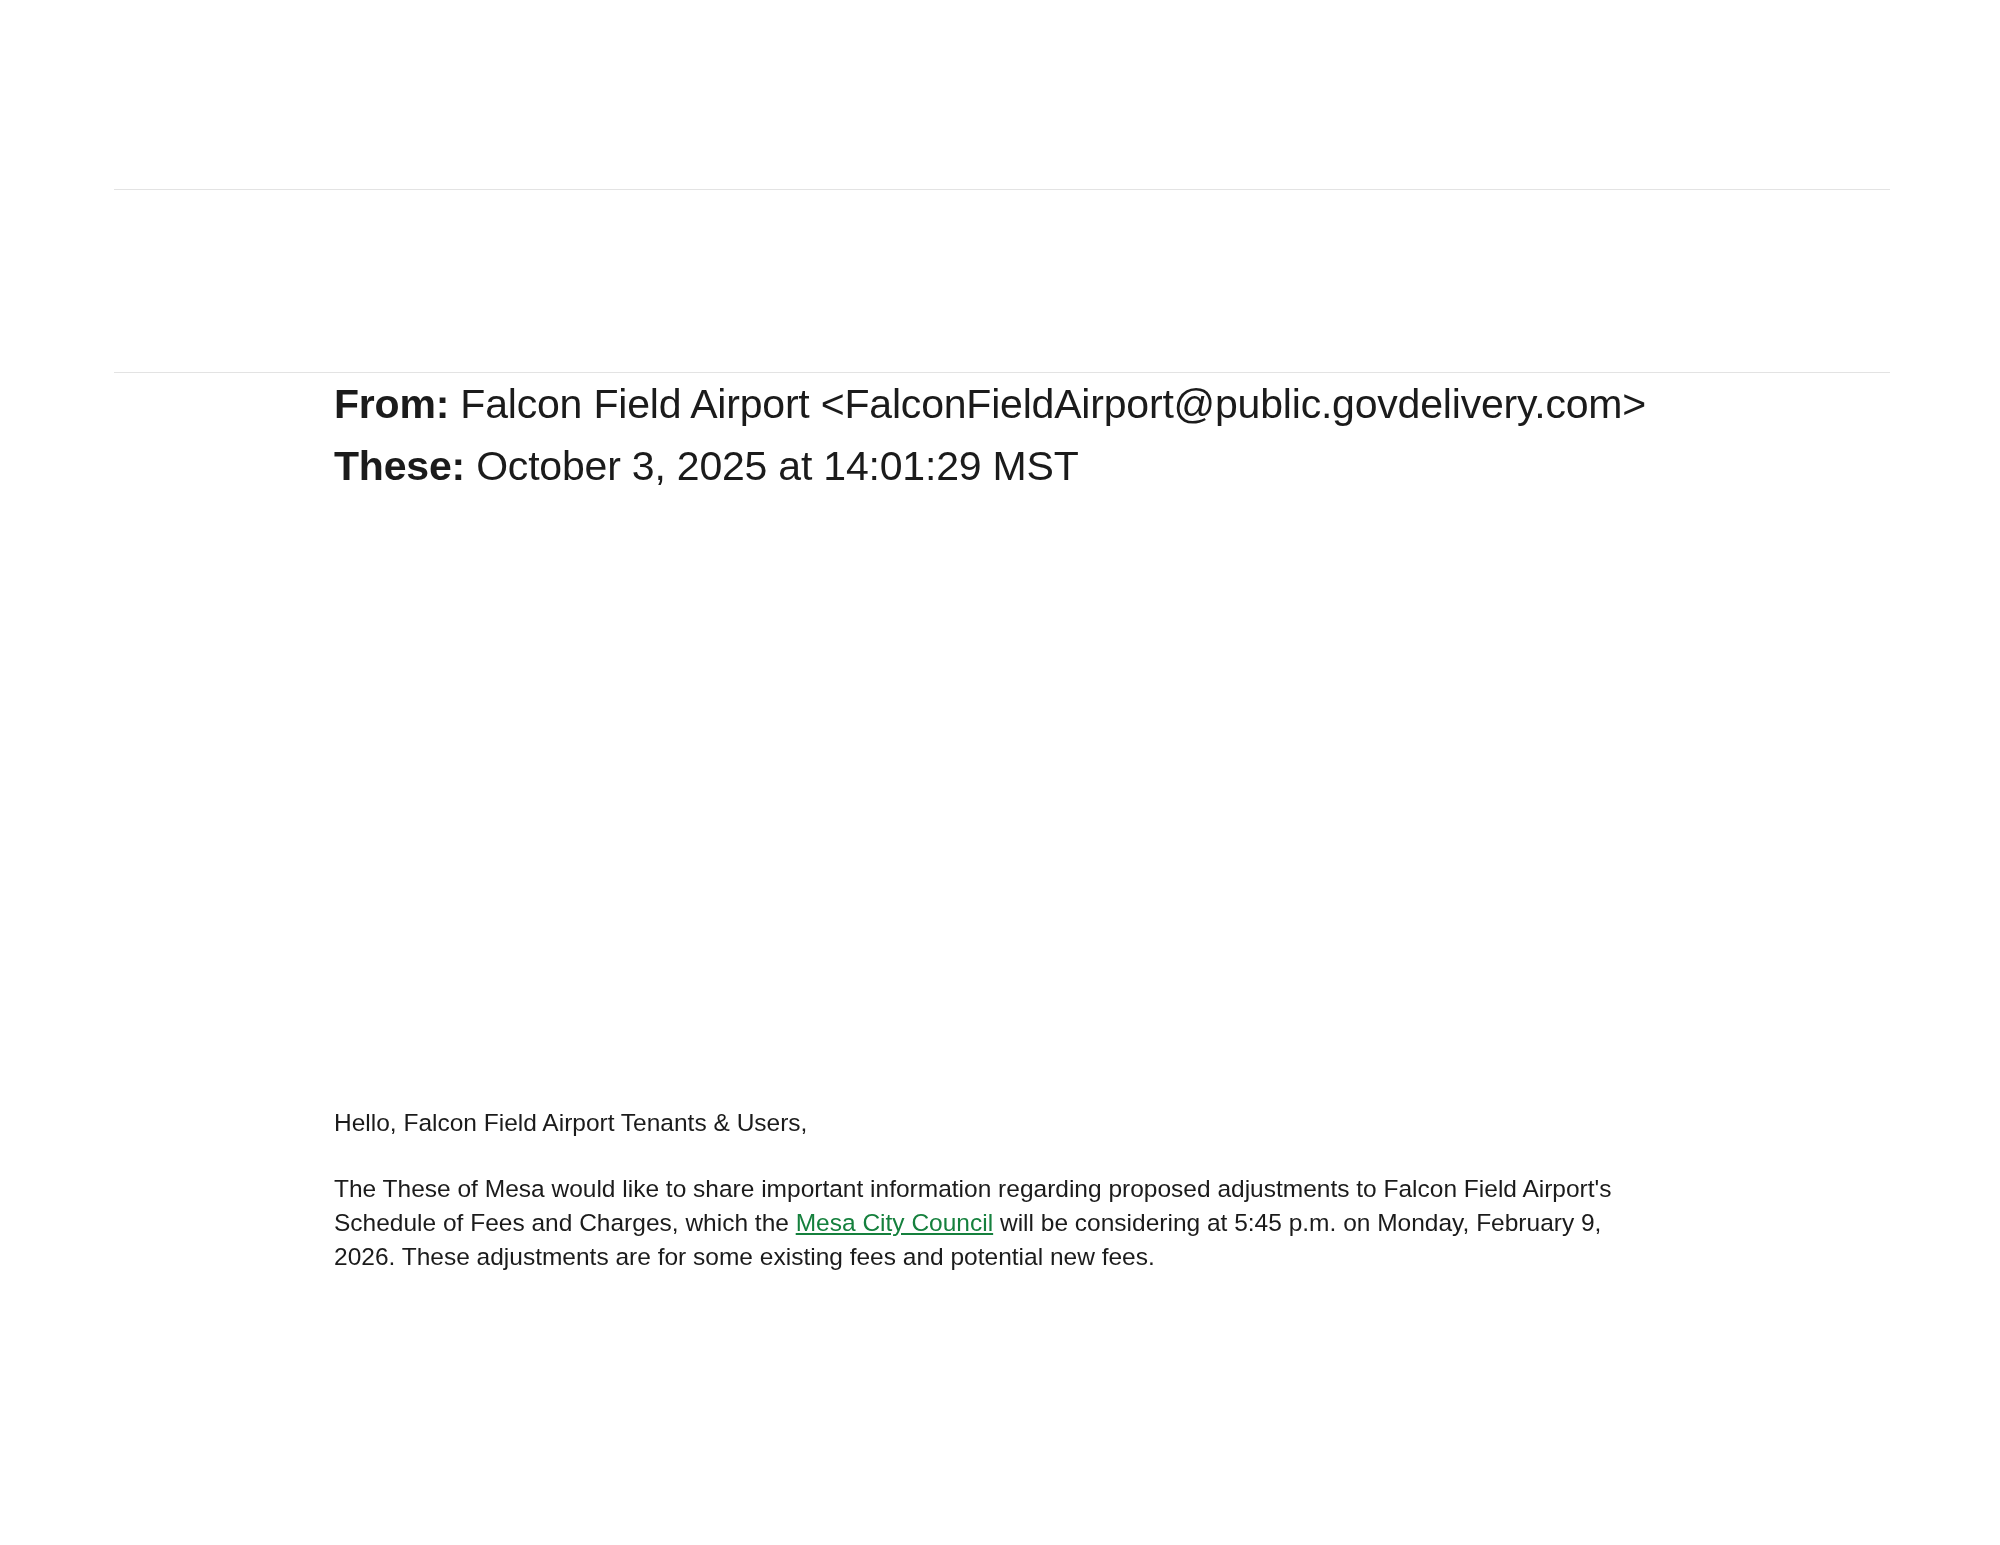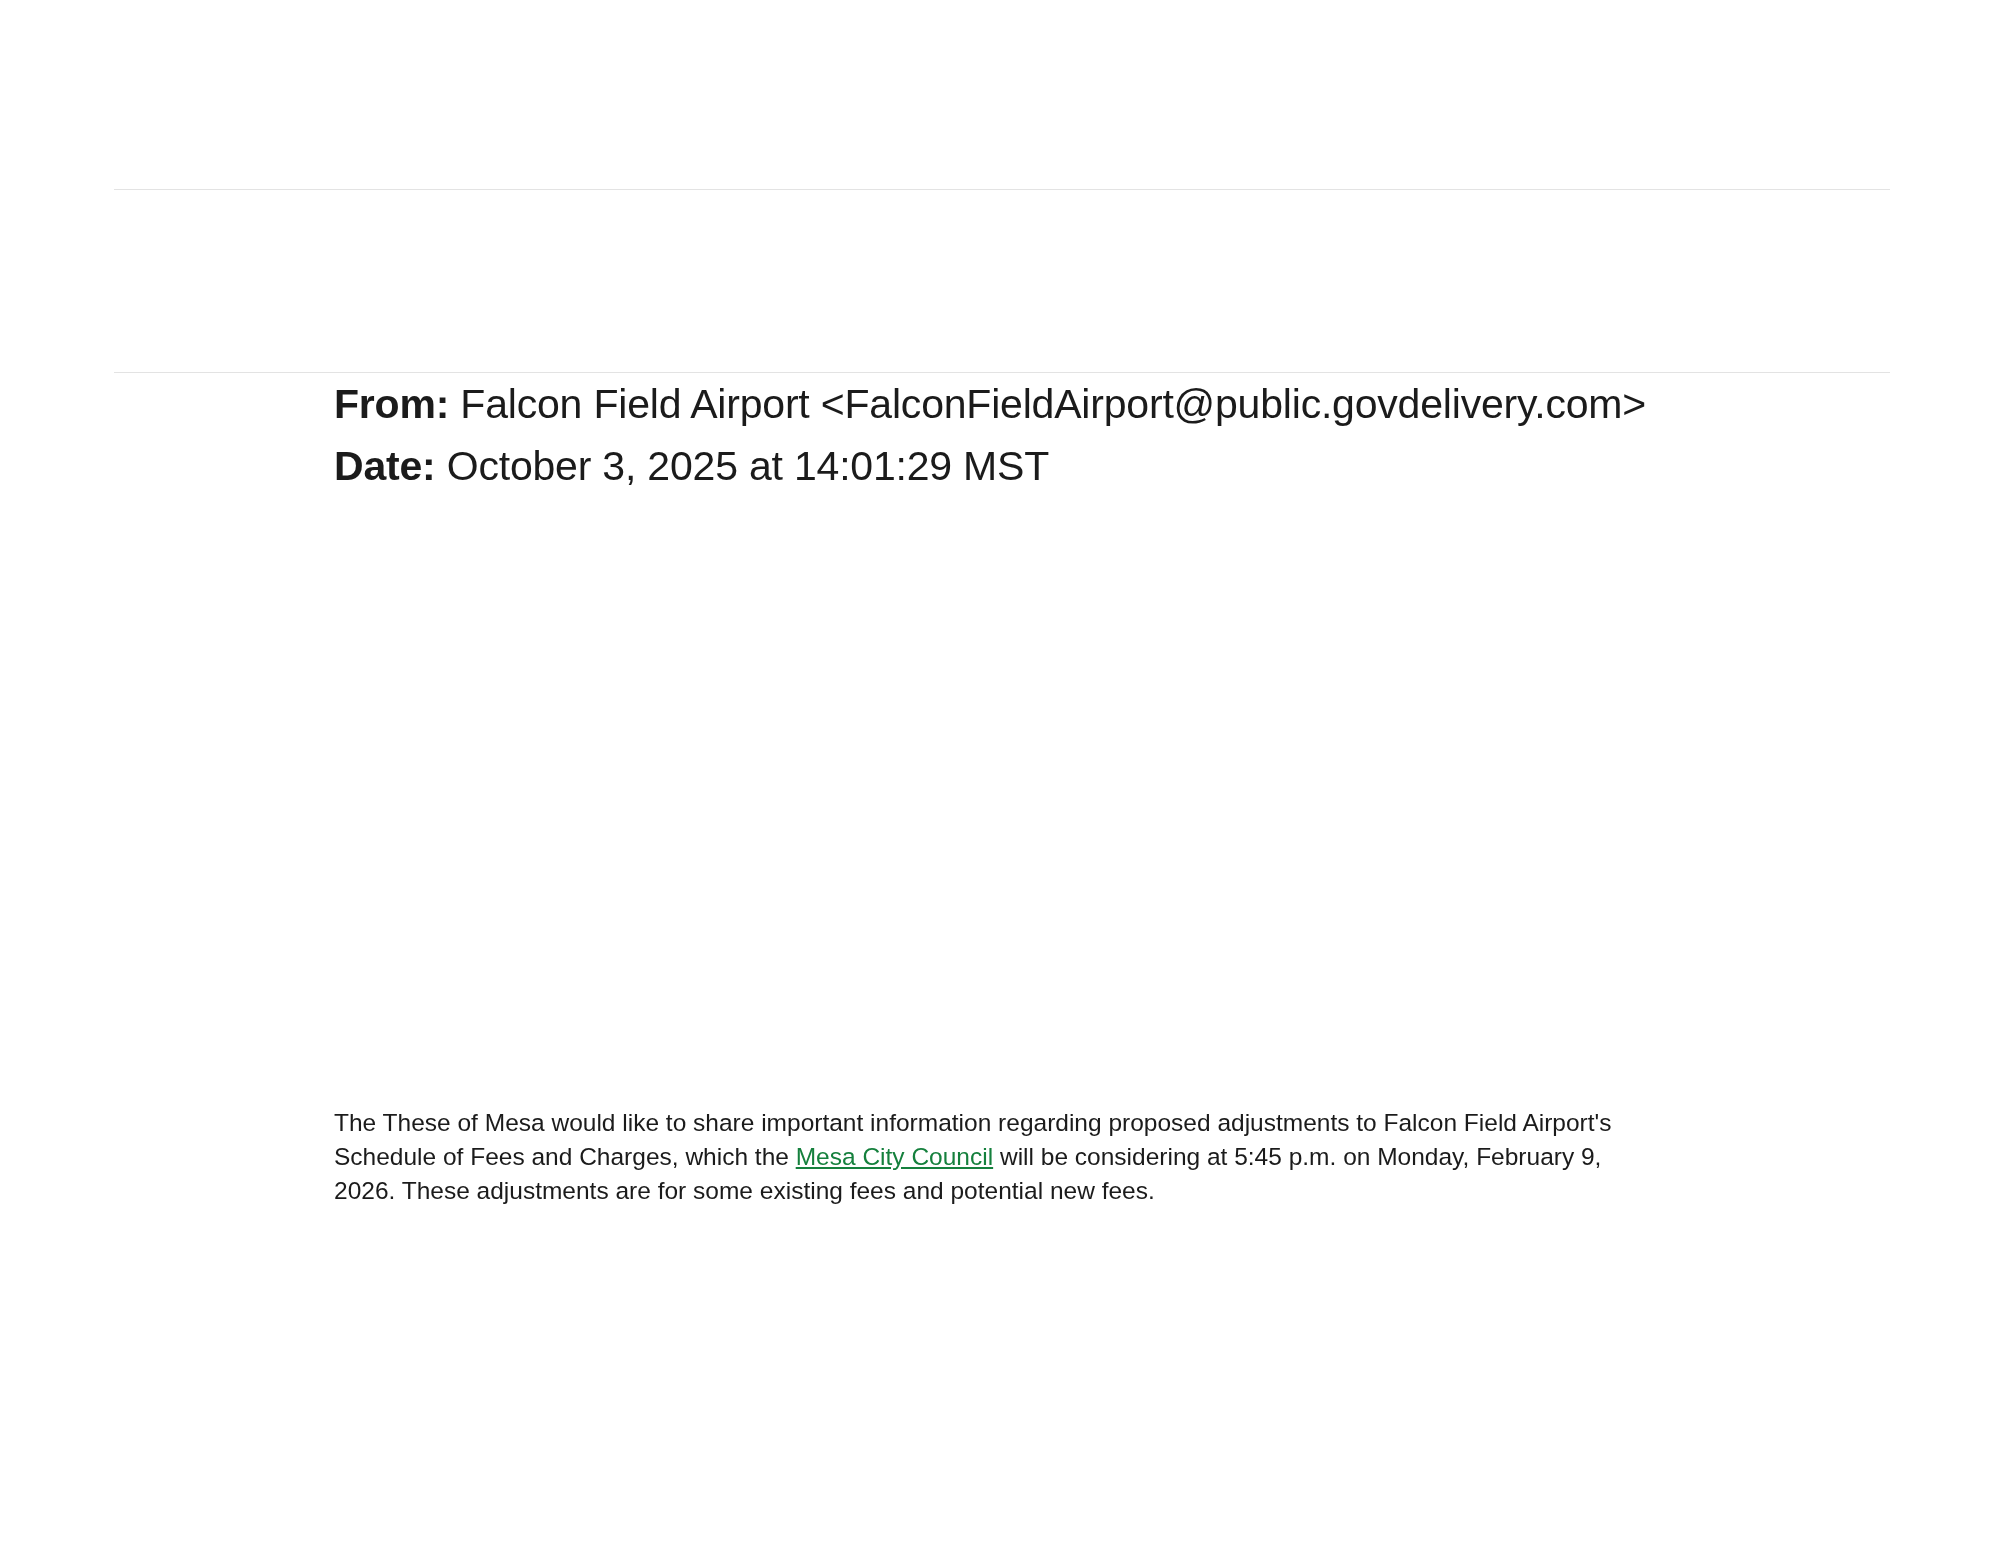--- a/index.html
+++ b/index.html
@@ -96,24 +96,25 @@
 
   <div class="rule rule-top"></div>
   <div class="rule rule-second"></div>
 
   <div class="header-block">
     <div class="header-line">
       <span class="lbl">From:</span>
       <span>Falcon Field Airport &lt;FalconFieldAirport@public.govdelivery.com&gt;</span>
     </div>
     <div class="header-line">
-      <span class="lbl">Date:</span>
+      <span class="lbl">These:</span>
       <span>October 3, 2025 at 14:01:29 MST</span>
     </div>
   </div>
 
   <div class="body-block">
+    <div class="greeting">Hello, Falcon Field Airport Tenants &amp; Users,</div>
     <div class="para">
       <span>The These of Mesa would like to share important information regarding proposed adjustments to Falcon Field Airport's Schedule of Fees and Charges, which the </span><a class="link" href="#">Mesa City Council</a><span> will be considering at 5:45 p.m. on Monday, February 9, 2026. These adjustments are for some existing fees and potential new fees.</span>
     </div>
   </div>
 
 </div>
 
 </body></html>

